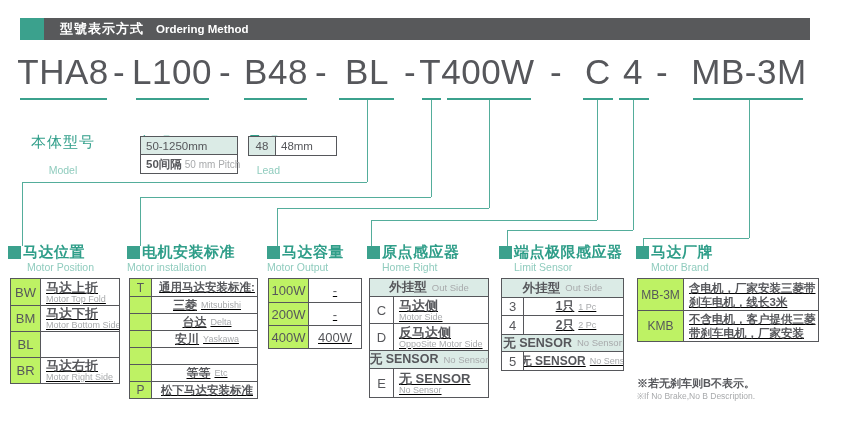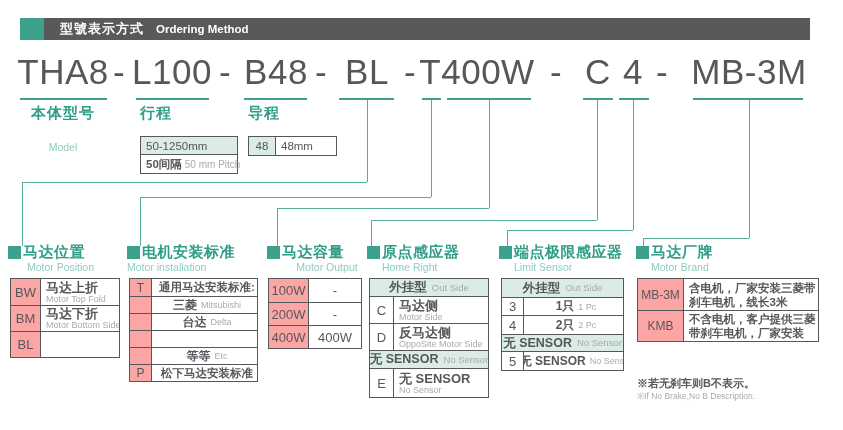--- a/index.html
+++ b/index.html
@@ -19,22 +19,22 @@
   .seg { top:52px; font-size:35px; color:#56575b; white-space:nowrap;
          transform:translateX(-50%); letter-spacing:0.5px; }
   .useg { top:98px; height:2px; background:#3ba18d; }
 
   
   .vln { width:1px; background:#54ad9b; }
   .hln { height:1px; background:#54ad9b; }
 
   
   .lblk { text-align:center; }
-  .lblk .zh-t { color:#2f9e89; font-size:15px; font-weight:bold; letter-spacing:1px; }
-  .lblk .en-t { color:#90ccbe; font-size:10.5px; margin-top:18px; }
+  .lblk .zh-t { color:#2f9e89; font-size:15px; font-weight:normal; letter-spacing:1px;margin-top:29px; }
+  .lblk .en-t { color:#90ccbe; font-size:10.5px; margin-top:12px; }
   .lblk.left { text-align:right; }
 
   
   .mini { border:1px solid #56575b; background:#fff; }
   .mrow { height:18px; display:flex; align-items:center; font-size:11.5px; color:#56575b; }
   .tint { background:#dbebe6; }
   .mrow.b { border-bottom:1px solid #56575b; }
   .mc { padding-left:5px; white-space:nowrap; }
   .gray { color:#a8aaac; }
   .mcell-code { width:27px; height:100%; display:flex; align-items:center; justify-content:center;
@@ -43,25 +43,25 @@
   
   .bullet { width:13px; height:13px; background:#3ba18d; }
   .sec-zh { color:#2f9e89; font-size:15px; font-weight:bold; white-space:nowrap; letter-spacing:0.5px; }
   .sec-en { color:#90ccbe; font-size:10.5px; white-space:nowrap; }
 
   
   .tbl { border:1px solid #56575b; background:#fff; }
   .trow { display:flex; border-top:1px solid #56575b; }
   .trow:first-child { border-top:none; }
   .ccode { display:flex; align-items:center; justify-content:center;
-           border-right:1px solid #56575b; background:#fca5a5;
+           border-right:1px solid #56575b; background:#bef264;
            font-size:13px; color:#56575b; flex:0 0 auto; }
   .ccode.plain { background:#fff; }
   .cdesc { flex:1; display:flex; flex-direction:column; justify-content:center;
-           padding-left:5px; overflow:hidden; }
+           padding-left:5px; overflow:hidden;text-decoration:underline; }
   .zh { font-size:13px; font-weight:bold; color:#56575b; line-height:13px; white-space:nowrap; }
   .en { font-size:9px; color:#a8aaac; line-height:10px; white-space:nowrap; }
   .inl { flex-direction:row; align-items:center; gap:4px; }
   .grp { width:100%; background:#dbebe6; display:flex; align-items:center;
          justify-content:center; gap:5px; }
   .grp .zh { font-size:12.5px; }
   .grp .en { font-size:9.5px; }
   .brand-line { font-size:11.5px; font-weight:bold; color:#56575b; line-height:14px; white-space:nowrap; }
   .note-zh { font-size:11px; font-weight:bold; color:#56575b; white-space:nowrap; }
   .note-en { font-size:8.5px; color:#a8aaac; white-space:nowrap; }
@@ -170,20 +170,27 @@
     <div class="trow" style="height:26px">
       <div class="ccode" style="width:30px">BM</div>
       <div class="cdesc">
         <span class="zh">马达下折</span>
         <span class="en">Motor Bottom Side</span>
       </div>
     </div>
     <div class="trow" style="height:26px">
       <div class="ccode" style="width:30px">BL</div>
     </div>
+    <div class="trow" style="height:26px">
+      <div class="ccode" style="width:30px">BR</div>
+      <div class="cdesc">
+        <span class="zh">马达右折</span>
+        <span class="en">Motor Right Side</span>
+      </div>
+    </div>
   </div>
 
   <div class="abs bullet" style="left:127px;top:246px"></div>
   <div class="abs sec-zh" style="left:142px;top:243px">电机安装标准</div>
   <div class="abs sec-en" style="left:127px;top:261px;width:130px;">Motor installation</div>
   <div class="abs tbl" style="left:129px;top:278px;width:129px">
     <div class="trow" style="height:17px">
       <div class="ccode" style="width:22px;font-size:12px">T</div>
       <div class="cdesc inl">
         <span class="zh" style="font-size:11.5px">通用马达安装标准:</span>
@@ -198,39 +205,46 @@
     </div>
     <div class="trow" style="height:17px">
       <div class="ccode" style="width:22px"></div>
       <div class="cdesc inl">
         <span class="zh" style="font-size:12px">台达</span>
         <span class="en">Delta</span>
       </div>
     </div>
     <div class="trow" style="height:17px">
       <div class="ccode" style="width:22px"></div>
+      <div class="cdesc inl">
+        <span class="zh" style="font-size:12px">安川</span>
+        <span class="en">Yaskawa</span>
+      </div>
+    </div>
+    <div class="trow" style="height:17px">
+      <div class="ccode" style="width:22px"></div>
     </div>
     <div class="trow" style="height:17px">
       <div class="ccode" style="width:22px"></div>
       <div class="cdesc inl">
         <span class="zh" style="font-size:12px">等等</span>
         <span class="en">Etc</span>
       </div>
     </div>
     <div class="trow" style="height:17px">
       <div class="ccode" style="width:22px;font-size:12px">P</div>
       <div class="cdesc inl">
         <span class="zh" style="font-size:11.5px">松下马达安装标准</span>
       </div>
     </div>
   </div>
 
   <div class="abs bullet" style="left:267px;top:246px"></div>
   <div class="abs sec-zh" style="left:282px;top:243px">马达容量</div>
-  <div class="abs sec-en" style="left:281px;top:261px;width:92px;text-align:center">Motor Output</div>
+  <div class="abs sec-en" style="left:267px;top:261px;width:92px;text-align:left">Motor Output</div>
   <div class="abs tbl" style="left:268px;top:278px;width:94px">
     <div class="trow" style="height:23px">
       <div class="ccode" style="width:40px">100W</div>
       <div class="cdesc" style="align-items:center;padding-left:0">
         <span class="zh" style="font-weight:normal">-</span>
       </div>
     </div>
     <div class="trow" style="height:23px">
       <div class="ccode" style="width:40px">200W</div>
       <div class="cdesc" style="align-items:center;padding-left:0">

